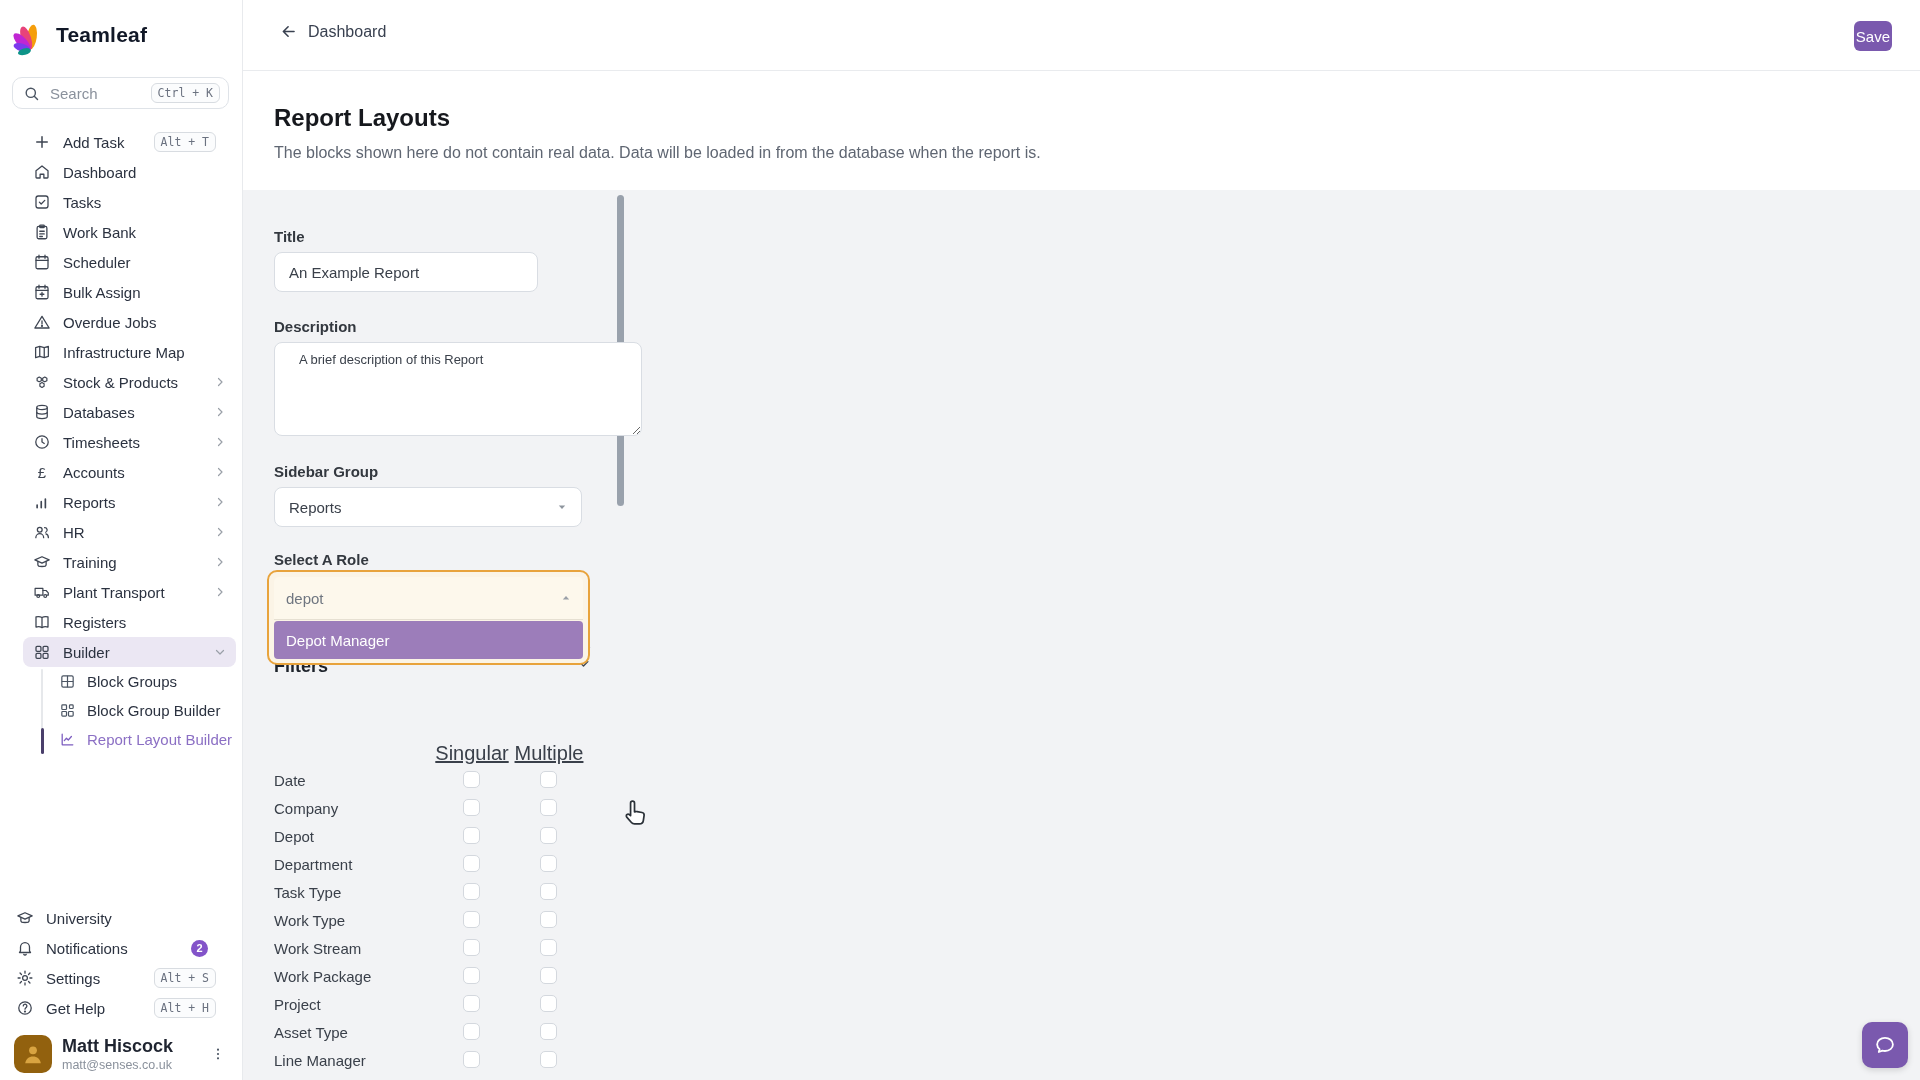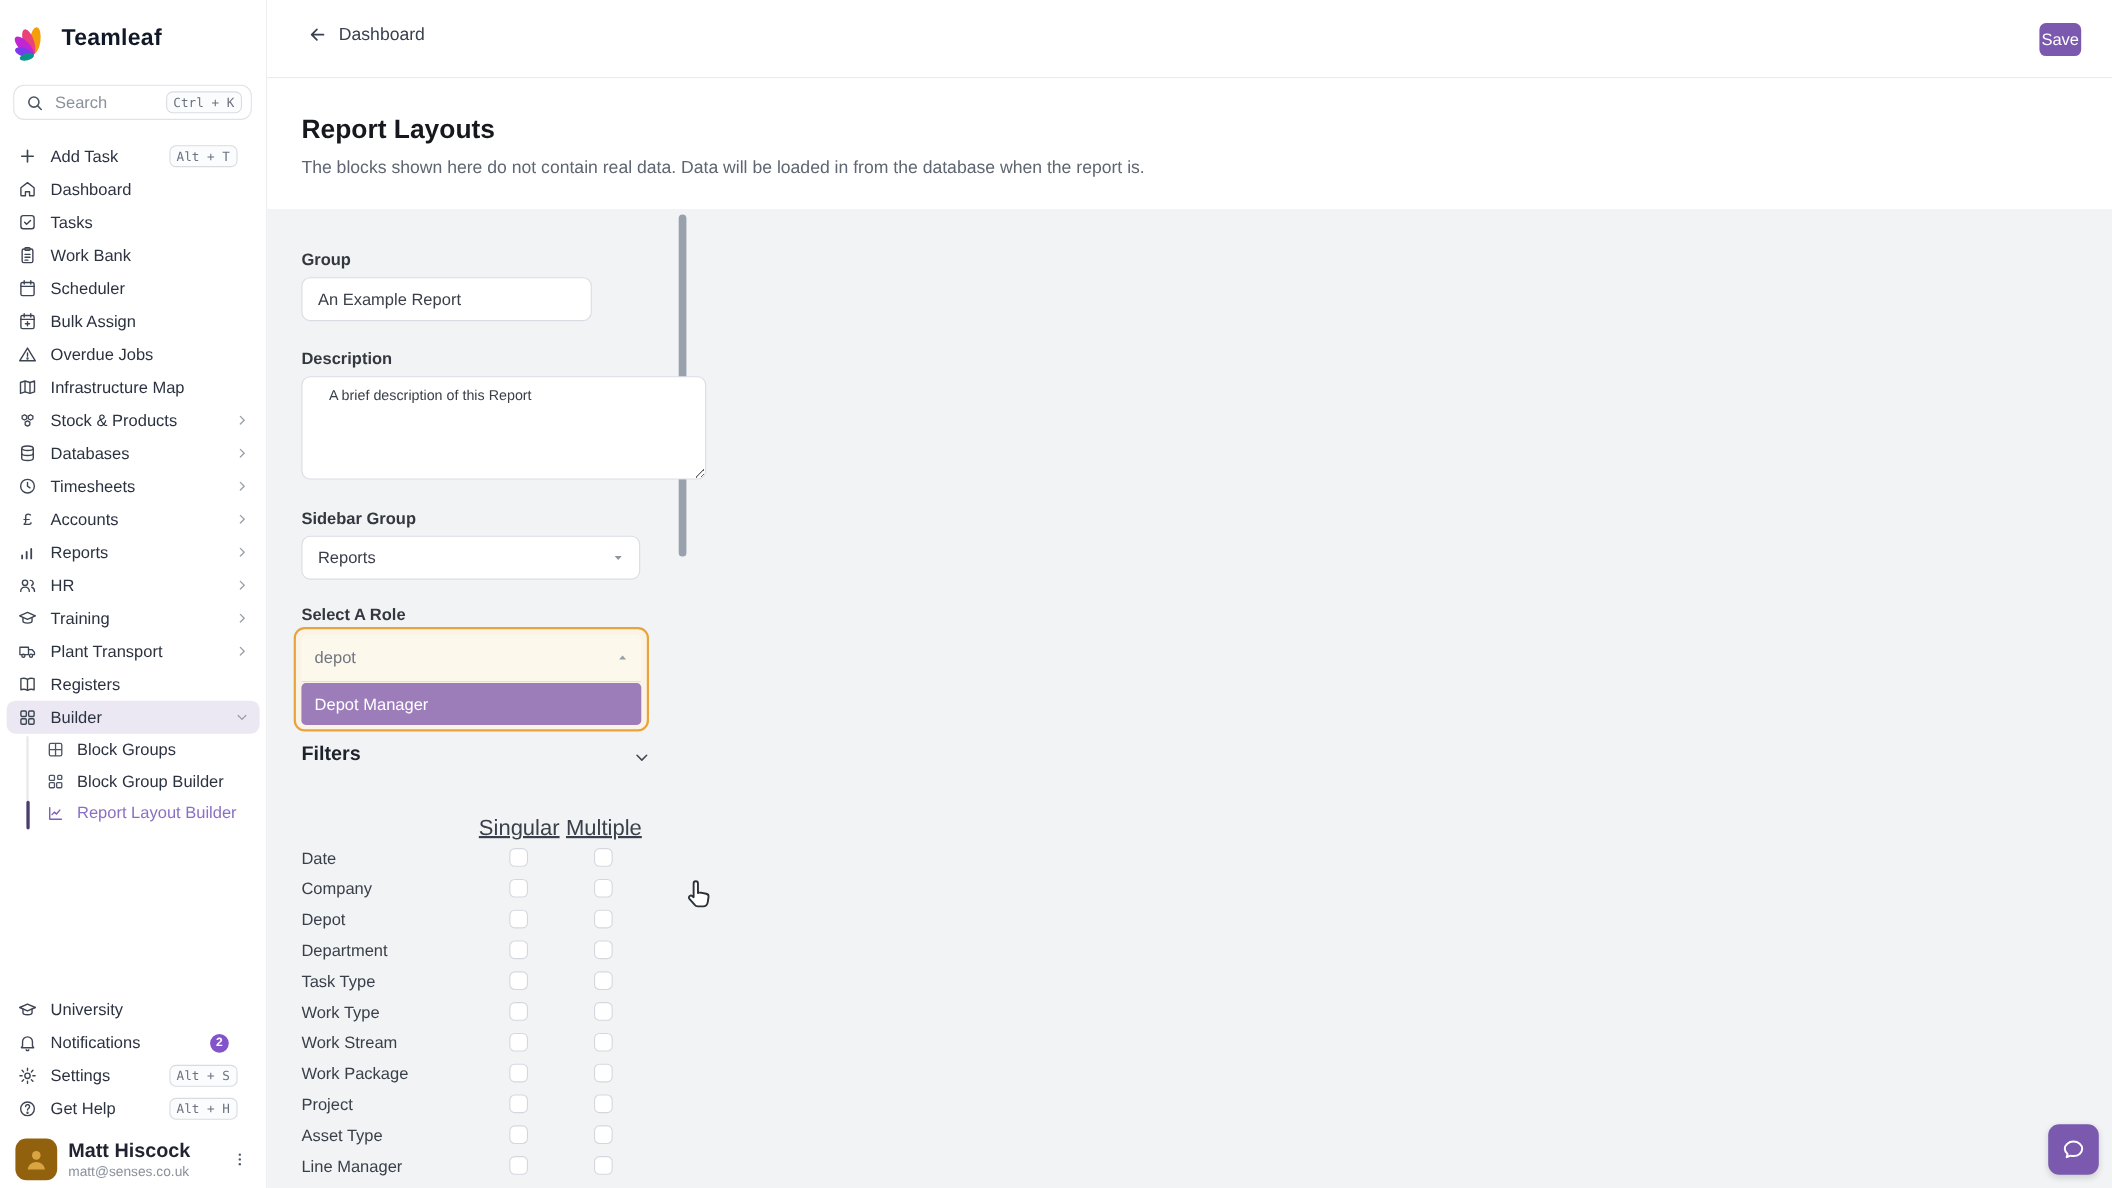--- a/index.html
+++ b/index.html
@@ -15,21 +15,21 @@
   .logo-text { font-size:21px; font-weight:700; color:#111827; margin-left:8px; letter-spacing:.2px; }
 
   .searchbox { position:absolute; left:12px; top:77px; width:217px; height:32px;
     border:1px solid #DFE3E8; border-radius:10px; background:#fff;
     display:flex; align-items:center; padding:0 8px 0 10px; cursor:pointer; }
   .searchbox .stext { flex:1; margin-left:10px; font-size:15px; color:#8A919C; }
 
   kbd.chip { font-family:"DejaVu Sans Mono", monospace; font-size:11.5px; color:#6B7280;
     background:#FBFCFD; border:1px solid #D8DCE1; border-radius:6px; padding:2px 6px; white-space:nowrap; }
 
-  .nav { position:absolute; left:0; top:127px; width:100%; }
+  .nav { position:absolute; left:0; top:127px; width:100%;padding-left:17px; }
   .nav-item { position:relative; height:30px; display:flex; align-items:center;
     padding:0 16px; cursor:pointer; color:#2B3240; }
   .nav-item .icon { width:18px; height:18px; flex:0 0 18px; color:#3E4552; display:flex; align-items:center; justify-content:center; }
   .nav-item .lbl { margin-left:12px; font-size:15px; font-weight:500; flex:1; white-space:nowrap; }
   .nav-item .chev { color:#9AA0A8; }
   .nav-item kbd.chip { margin-right:10px; }
   .nav-item.selected { background:#EBE7F3; border-radius:8px; margin:0 6px; padding:0 10px; }
   .sub-wrap { position:relative; }
   .tree-line { position:absolute; left:24px; top:2px; bottom:4px; width:2px; background:#E6E8EB; border-radius:2px; }
   .tree-active { position:absolute; left:24px; width:2.5px; background:#4A3F6B; border-radius:2px; top:61px; height:26px; }
@@ -94,21 +94,21 @@
     border-radius:5px 5px 0 0; display:flex; align-items:center; padding:0 10px 0 12px; }
   .combo-input input { flex:1; border:none; background:transparent; outline:none;
     font-size:15px; color:#6F7680; font-family:"Liberation Sans", sans-serif; }
   .combo-input .chev { color:#9AA0A8; }
   .combo-option { height:38px; margin-top:1px; background:#9C7DBA; border-radius:4px;
     color:#fff; font-size:15px; display:flex; align-items:center; padding-left:12px; cursor:pointer; }
 
   .divider { position:absolute; left:31px; top:457px; width:317px; height:1px; background:#E4E6EA; }
 
   .filters-head { position:absolute; left:31px; top:466px; width:317px; height:40px;
-    display:flex; align-items:flex-end; cursor:pointer; }
+    display:flex; align-items:flex-start; cursor:pointer; }
   .filters-head .lbl { flex:1; font-size:18px; font-weight:600; color:#1E232B; }
   .filters-head .chev { color:#3F4650; }
 
   .ftable { position:absolute; left:31px; top:552px; width:317px; }
   .fhead { position:relative; height:24px; }
   .fhead .h1, .fhead .h2 { position:absolute; top:0; font-size:20px; color:#3A404A; transform:translateX(-50%);text-decoration:underline; }
   .fhead .h1 { left:198px; } .fhead .h2 { left:275px; }
   .frow { position:relative; height:28px; display:flex; align-items:center; }
   .frow .lbl { font-size:15px; color:#3A404A; }
   .cbox { position:absolute; width:17px; height:17px; border:1.5px solid #D4D8DE; border-radius:5px;
@@ -506,21 +506,21 @@
     <div class="page-head">
       <div class="page-title">Report Layouts</div>
       <div class="page-sub">The blocks shown here do not contain real data. Data will be loaded in from the database when the report is.</div>
     </div>
 
     <div class="workarea">
 
       <div class="form-panel">
         <div class="panel-scrollbar"></div>
 
-        <div class="f-label" style="top:38px">Group</div>
+        <div class="f-label" style="top:38px">Title</div>
         <input class="t-input" style="top: 62px;" value="An Example Report">
 
         <div class="f-label" style="top:128px">Description</div>
         <textarea class="t-area" style="">A brief description of this Report</textarea>
 
         <div class="f-label" style="top:273px">Sidebar Group</div>
         <div class="select">
           <span class="val">Reports</span>
           <span class="chev">
               <svg width="14" height="14" viewBox="0 0 24 24" fill="currentColor">

